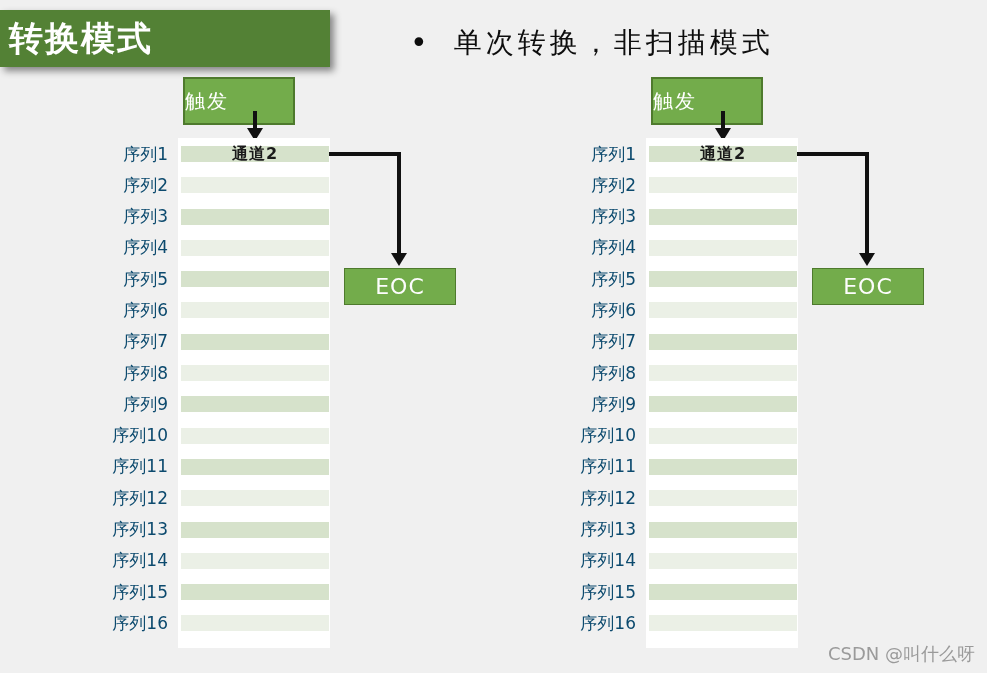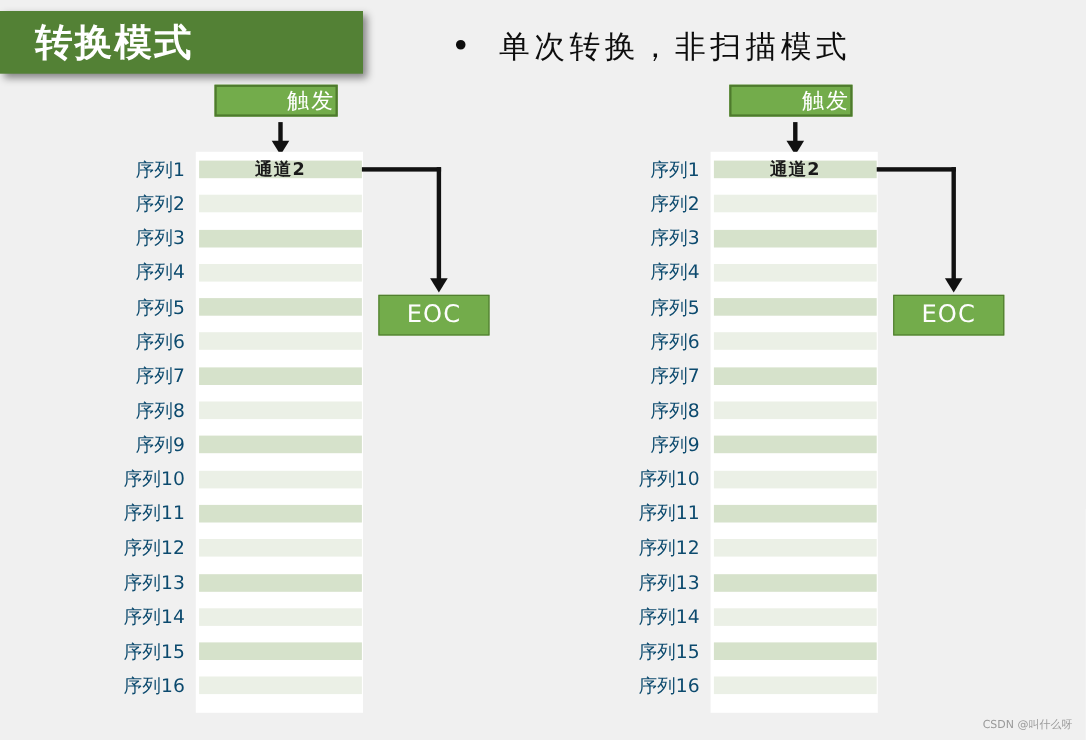--- a/index.html
+++ b/index.html
@@ -5,38 +5,38 @@
   html,body { margin:0; padding:0; }
   .page {
     position:relative; width:987px; height:673px; overflow:hidden;
     background:var(--background,#F0F0F0);
     font-family:"DejaVu Sans","Liberation Sans",sans-serif;
   }
   .banner {
     position:absolute; left:0; top:10px; width:330px; height:57px;
     background:var(--banner-green,#538135);
     box-shadow:4px 4px 7px rgba(0,0,0,0.45);
-    display:flex; align-items:center; box-sizing:border-box; padding-left:32px;
+    display:flex; align-items:center; box-sizing:border-box; padding-left:9px;
   }
   .banner-title { color:#fff; font-size:34px; font-weight:bold; letter-spacing:2px; }
   .bullet-line {
     position:absolute; left:410px; top:25px; height:36px;
     display:flex; align-items:center; color:#0d0d0d;
   }
   .bullet-dot { font-size:30px; margin-right:26px; line-height:1; }
   .bullet-text { font-size:28px; letter-spacing:4px; white-space:nowrap; }
 
   .diagram { position:absolute; top:70px; width:380px; height:592px; }
   .diagram.d2 { left:560px; } .diagram.d1 { left:92px; }
 
   .trigger {
-    position:absolute; left:103px; top:7px; width:112px; height:29px;
+    position:absolute; left:91px; top:7px; width:112px; height:48px;
     background:var(--button-green,#73AC4B);
     border:2px solid var(--button-border,#4E7A2D); box-sizing:border-box;
-    display:flex; align-items:center; justify-content:flex-end;
+    display:flex; align-items:center; justify-content:flex-start;
   }
   .trigger span { color:#fff; font-size:20px; letter-spacing:2px; }
 
   .arr { background:var(--arrow-black,#111); position:absolute; }
   .trig-line { left:161px; top:41px; width:4px; height:19px; }
   .arrowhead {
     position:absolute; width:0; height:0;
     border-left:8px solid transparent; border-right:8px solid transparent;
     border-top:13px solid var(--arrow-black,#111);
   }
@@ -48,28 +48,28 @@
   .table-bg { position:absolute; left:86px; top:68px; width:152px; height:510px; background:#fff; }
   .rows { position:absolute; left:0; top:70px; display:flex; flex-direction:column; gap:3.3px; }
   .row { display:flex; align-items:center; height:28px; }
   .row-label { width:76px; text-align:right; font-size:17px; color:#0c4a6e; margin-right:13px; white-space:nowrap; }
   .row-cell { width:148px; height:16px; display:flex; align-items:center; justify-content:center; }
   .row.odd  .row-cell { background:var(--row-odd,#D6E2CB); }
   .row.even .row-cell { background:var(--row-even,#EBF0E6); }
   .cell-text { font-size:16px; font-weight:bold; color:#1a1a1a; letter-spacing:1px; }
 
   .eoc {
-    position:absolute; left:252px; top:198px; width:101px; height:37px;
+    position:absolute; left:252px; top:198px; width:112px; height:37px;
     background:var(--button-green,#73AC4B);
     border:1px solid var(--button-border,#5E9C3C); box-sizing:border-box;
     display:flex; align-items:center; justify-content:center;
   }
   .eoc span { color:#fdfdfd; font-size:22px; letter-spacing:1px; }
 
-  .watermark { position:absolute; right:12px; bottom:7px; font-size:10px; color:var(--watermark-gray,#9A9A9A); }
+  .watermark { position:absolute; right:12px; bottom:7px; font-size:18px; color:var(--watermark-gray,#9A9A9A); }
 </style>
 </head>
 <body>
 
 <div class="page">
 
   <div class="banner">
     <span class="banner-title">转换模式</span>
   </div>
 

